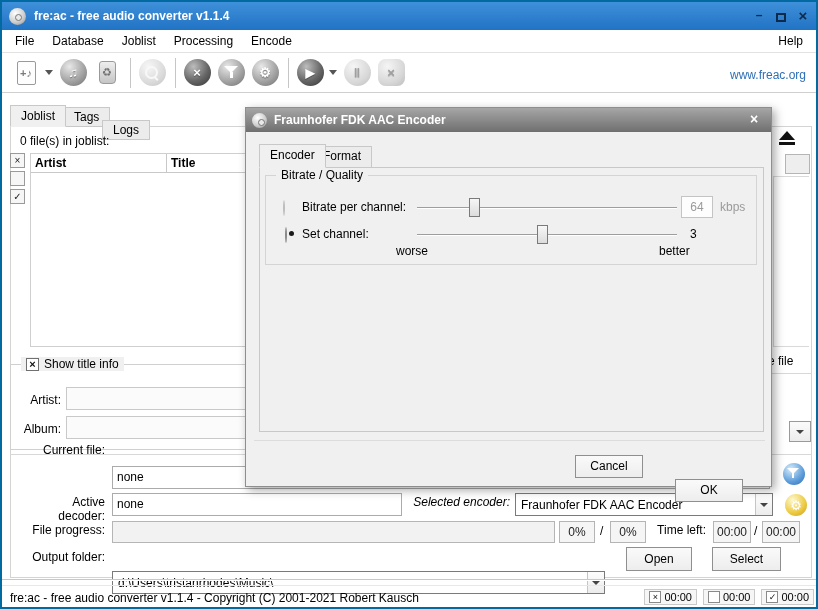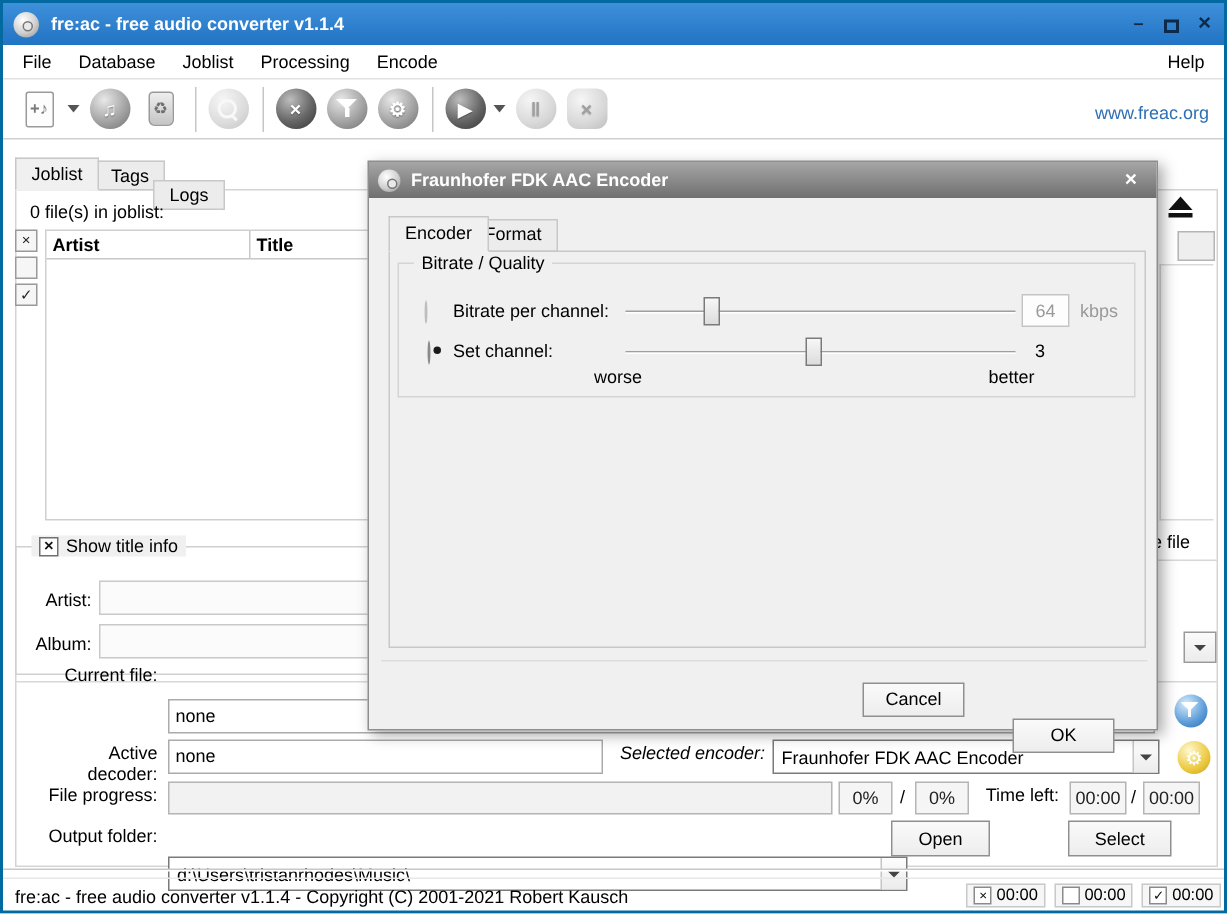--- a/index.html
+++ b/index.html
@@ -264,21 +264,21 @@
   <div class="abs" style="left:752px; top:522px;">/</div>
   <div class="abs pbox" style="left:760px; top:519px; width:38px;">00:00</div>
 
   <div class="abs rlabel" style="left:8px; top:544px; width:95px;">Output folder:</div>
   <div class="abs combo" style="left:110px; top:546px; width:493px;">
     <span>d:\Users\tristanrhodes\Music\</span>
     <span class="combo-btn">
         <span class="tri-down"></span>
       </span>
   </div>
-  <div class="abs btn" style="left:592px; top:545px; width:66px;">Open</div>
+  <div class="abs btn" style="left:624px; top:545px; width:66px;">Open</div>
   <div class="abs btn" style="left:710px; top:545px; width:69px;">Select</div>
 
   <div class="abs hline" style="left:0; top:577px; width:818px; background:#c8c8c8;"></div>
   <div class="abs hline" style="left:0; top:578px; width:818px; background:#ffffff;"></div>
 
   <div class="abs statusbar">
     <span>fre:ac - free audio converter v1.1.4 - Copyright (C) 2001-2021 Robert Kausch</span>
     <span class="timers">
       <span class="timer">
         <span class="tick">×</span>

